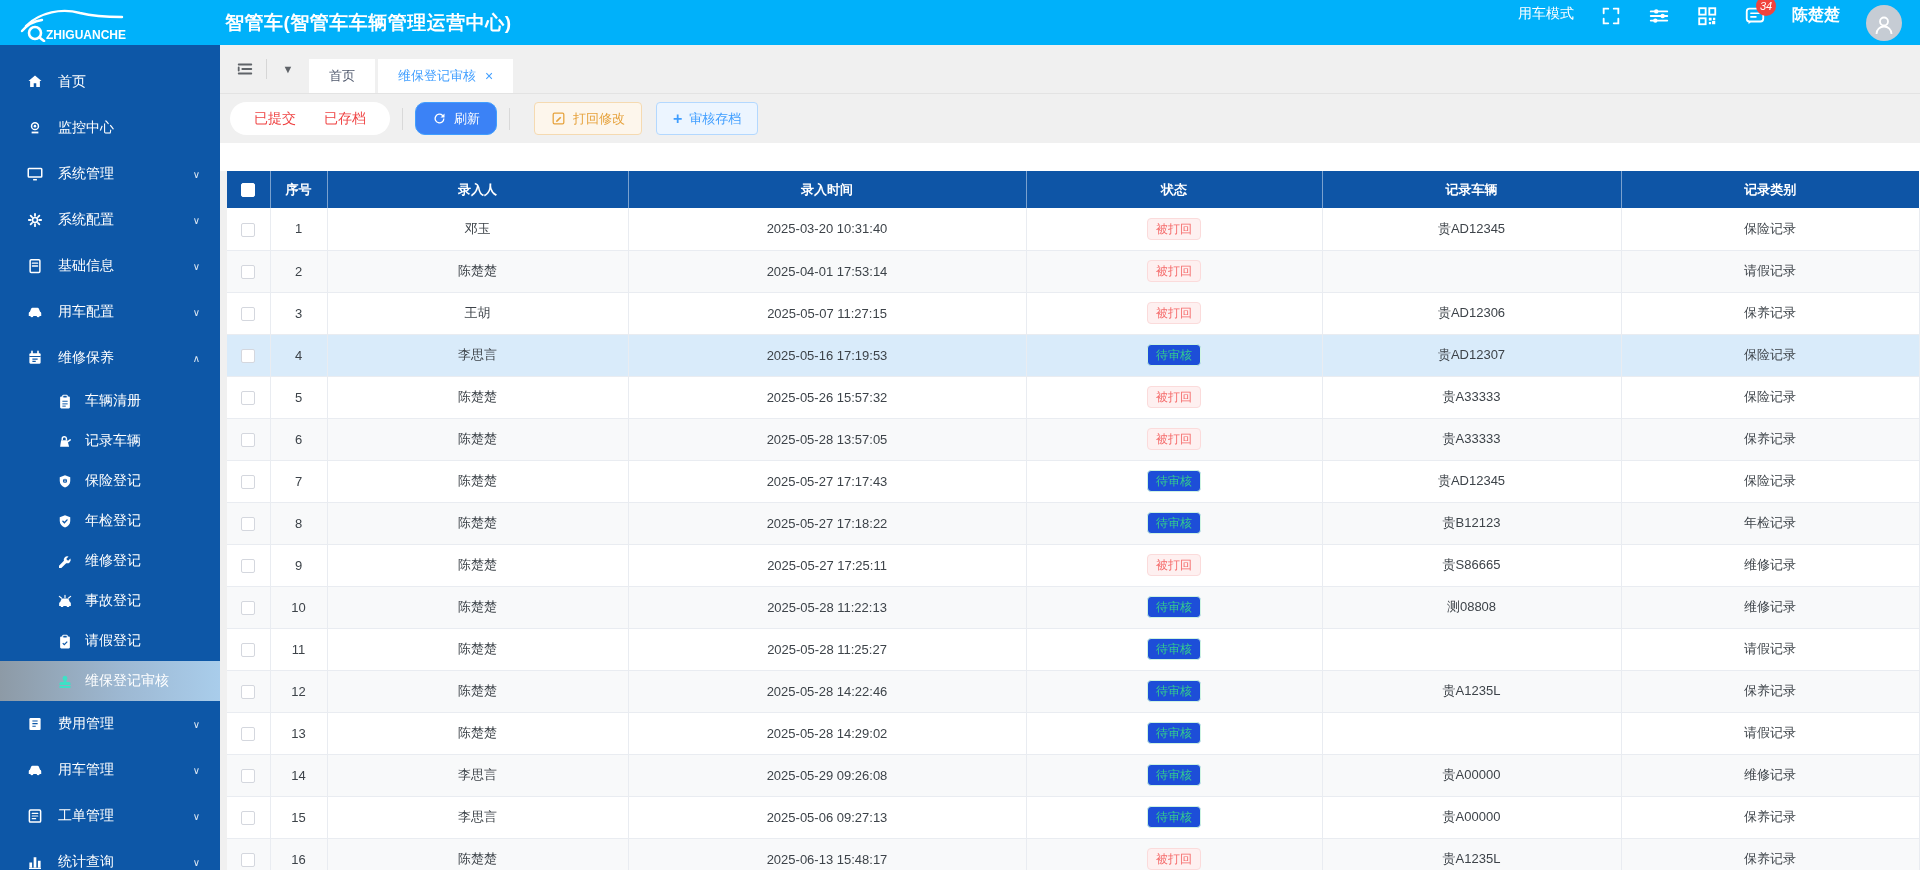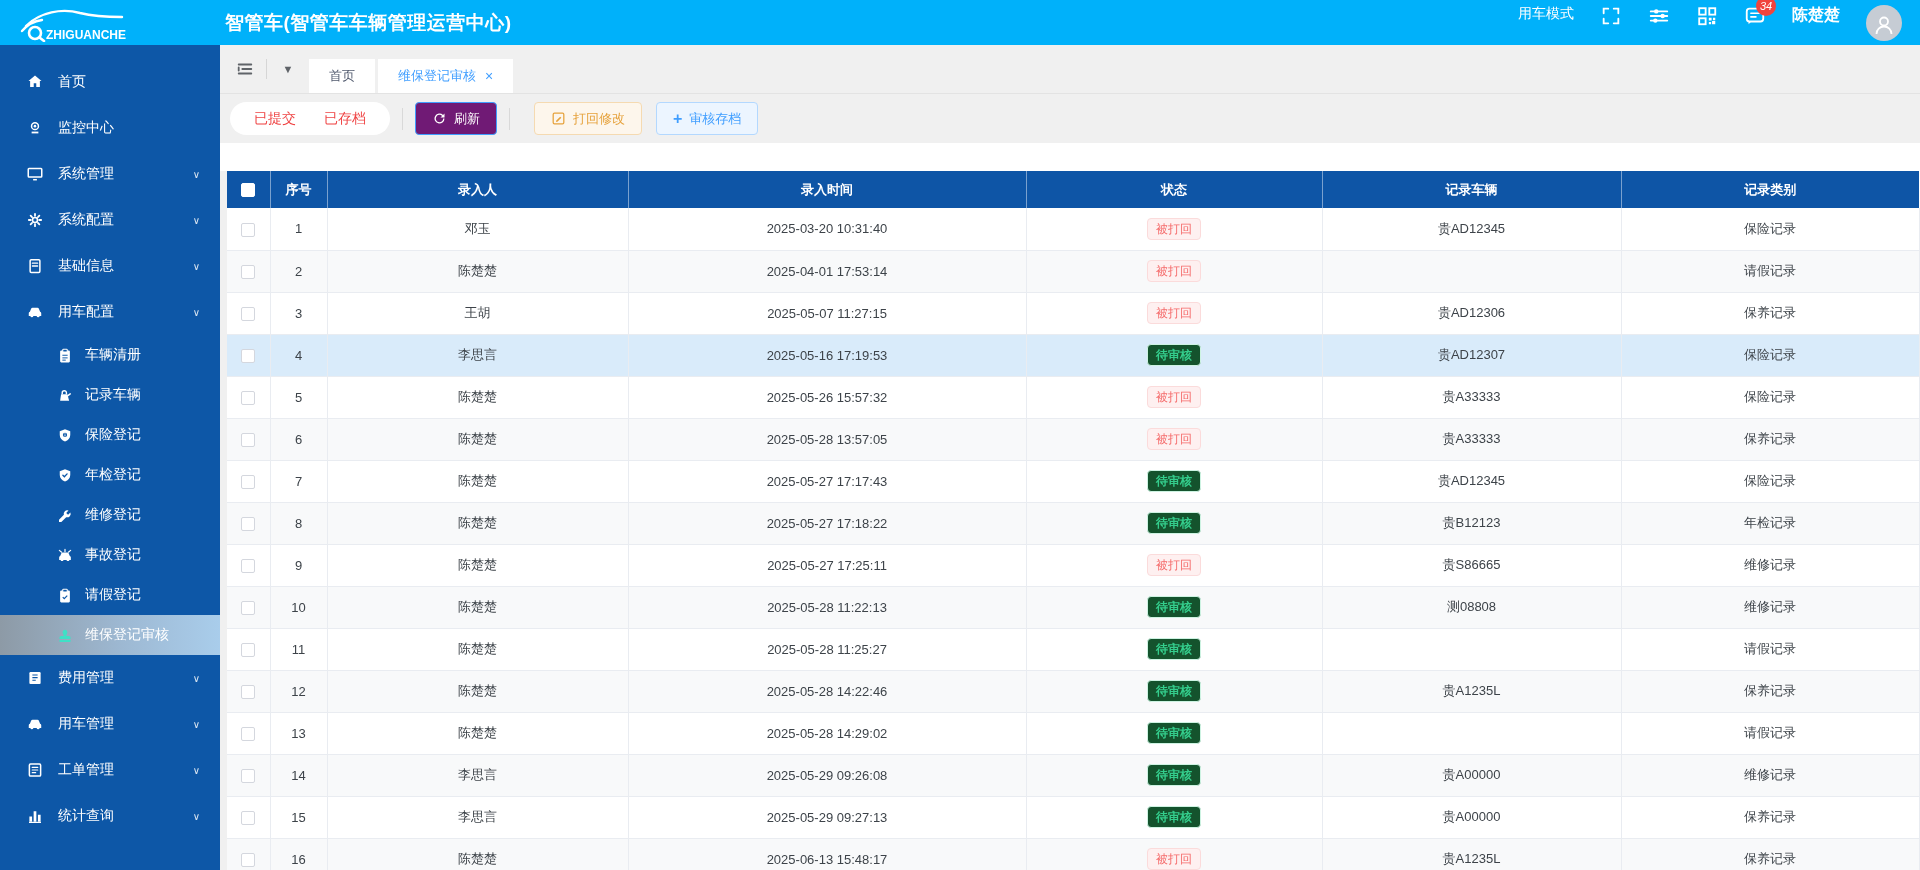--- a/index.html
+++ b/index.html
@@ -54,21 +54,21 @@
 
   .toolbar { height:49px; background:#f0f0f0; display:flex; align-items:center; padding-left:10px; }
   .filter-pill { height:33px; background:#fff; border-radius:17px; display:flex; align-items:center;
     gap:28px; padding:0 24px; }
   .filter-pill span { font-size:14px; color:#ef4444; cursor:pointer; }
   .v-divider { width:1px; height:22px; background:#d9d9d9; margin:0 12px; }
   .btn { height:33px; border-radius:4px; border:1px solid transparent; font-size:13px;
     display:flex; align-items:center; gap:7px; padding:0 16px; cursor:pointer;
     font-family:inherit; }
   .btn svg { width:15px; height:15px; }
-  .btn-refresh { background:#701a75; border-color:#409eff; color:#fff; }
+  .btn-refresh { background:#3b82f6; border-color:#409eff; color:#fff;border-radius:10px; }
   .btn-reject { background:#fdf6ec; border-color:#f5dab1; color:#e6a23c; margin-left:12px; }
   .btn-archive { background:#ecf5ff; border-color:#b3d8ff; color:#409eff; margin-left:14px; }
   .btn .plus { font-size:16px; line-height:1; font-weight:bold; }
 
   .content { position:relative; height:727px; background:#fff; }
   .gutter { position:absolute; left:0; top:0; width:7px; height:699px; background:#f0f0f0; }
   .table-wrap { margin-left:7px; width:1692px;margin-top:28px; }
   table { border-collapse:collapse; table-layout:fixed; width:1692px; }
   thead th { background:#0e55a6; color:#fff; font-size:13px; font-weight:bold;
     height:37px; border-right:1px solid rgba(255,255,255,.45); text-align:center; }
@@ -76,21 +76,21 @@
   tbody td { height:42px; border-right:1px solid #e9ecf1; border-bottom:1px solid #e9ecf1;
     font-size:13px; color:#3d4349; text-align:center; white-space:nowrap; }
   tbody tr:nth-child(even) { background:#f8f9fa; }
   tbody tr.hl { background:#d9ebfa; }
   .cb { display:inline-block; width:14px; height:14px; border:1px solid #d4d7de;
     border-radius:2px; background:#fff; vertical-align:middle; cursor:pointer; }
   .cb.head { border-color:#fff; background:#fff; }
   .badge { display:inline-block; min-width:50px; padding:4px 8px; border-radius:4px;
     font-size:12px; line-height:1; }
   .badge.rejected { background:#fef0f0; border:1px solid #fbdbdb; color:#f56c6c; }
-  .badge.pending  { background:#14532d; border:1px solid #cdf3e2; color:#34cd8c;font-weight:bold; }
+  .badge.pending  { background:#1d4ed8; border:1px solid #cdf3e2; color:#34cd8c; }
 </style>
 </head>
 <body>
 
 <header class="topbar">
   <div class="brand">
     <svg width="118" height="38" viewBox="0 0 118 38">
       <path d="M8 22 C 22 8, 44 4, 62 9 C 74 12, 86 13, 104 13" fill="none" stroke="#fff" stroke-width="2.4" stroke-linecap="round"></path>
       <path d="M4 27 C 10 20, 16 17, 24 16" fill="none" stroke="#fff" stroke-width="2.4" stroke-linecap="round"></path>
       <circle cx="17" cy="29" r="6" fill="none" stroke="#fff" stroke-width="2.6"></circle>
@@ -194,20 +194,31 @@
         <span class="mi-chevron">∨</span>
       </div>
       <div class="menu-item">
         <span class="mi-icon">
           <svg viewBox="0 0 24 24">
             <path fill="#fff" d="M5.2 11.6l1.6-3.9c.3-.8 1-1.3 1.9-1.3h6.6c.9 0 1.6.5 1.9 1.3l1.6 3.9c.9.3 1.5 1.1 1.5 2v3.6h-2.1a2.1 2.1 0 01-4.1 0H9.9a2.1 2.1 0 01-4.1 0H3.7v-3.6c0-.9.6-1.7 1.5-2z"></path>
           </svg>
         </span>
         <span>用车配置</span>
         <span class="mi-chevron">∨</span>
+      </div>
+      <div class="menu-item">
+        <span class="mi-icon">
+          <svg viewBox="0 0 24 24">
+            <rect x="4.5" y="5.5" width="15" height="14" rx="1.5" fill="#fff"></rect>
+            <path d="M8 3.2v3.6M16 3.2v3.6" stroke="#fff" stroke-width="2.2" stroke-linecap="round"></path>
+            <path d="M4.5 10h15M8.5 13.5h7M8.5 16.5h4.5" stroke="#0d57a7" stroke-width="1.4"></path>
+          </svg>
+        </span>
+        <span>维修保养</span>
+        <span class="mi-chevron">∧</span>
       </div>
       <div class="menu-item sub">
         <span class="mi-icon">
           <svg viewBox="0 0 24 24">
             <rect x="5.5" y="4.8" width="13" height="15.7" rx="1.5" fill="#fff"></rect>
             <rect x="9" y="3" width="6" height="3.6" rx="1" fill="#0d57a7" stroke="#fff" stroke-width="1.4"></rect>
             <path d="M8.5 11h7M8.5 14.5h7M8.5 17.5h4.5" stroke="#0d57a7" stroke-width="1.3"></path>
           </svg>
         </span>
         <span>车辆清册</span>
@@ -518,21 +529,21 @@
               <td>李思言</td>
               <td>2025-05-29 09:26:08</td>
               <td><span class="badge pending">待审核</span></td>
               <td>贵A00000</td>
               <td>维修记录</td>
             </tr>
             <tr>
               <td><span class="cb"></span></td>
               <td>15</td>
               <td>李思言</td>
-              <td>2025-05-29 09:27:13</td>
+              <td>2025-05-06 09:27:13</td>
               <td><span class="badge pending">待审核</span></td>
               <td>贵A00000</td>
               <td>保养记录</td>
             </tr>
             <tr>
               <td><span class="cb"></span></td>
               <td>16</td>
               <td>陈楚楚</td>
               <td>2025-06-13 15:48:17</td>
               <td><span class="badge rejected">被打回</span></td>

